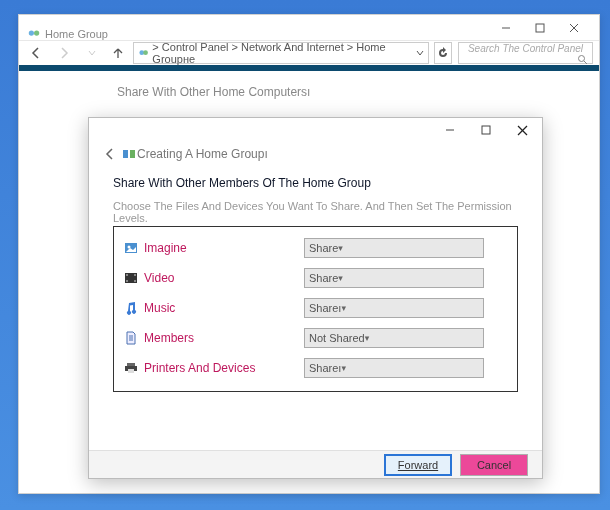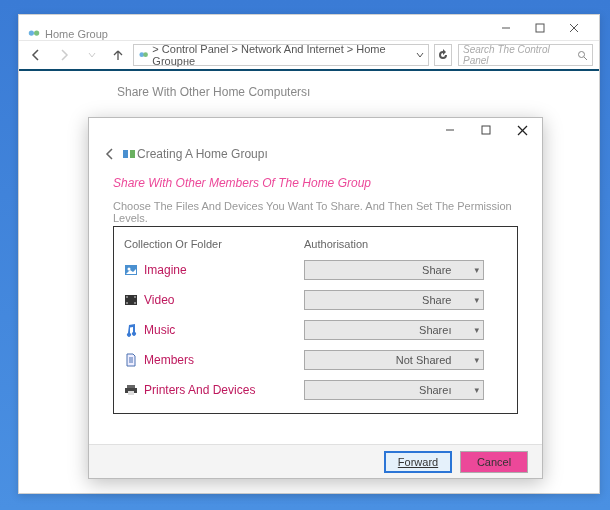--- a/index.html
+++ b/index.html
@@ -7,59 +7,59 @@
 
 .outer-window { position: absolute; left: 18px; top: 14px; width: 582px; height: 480px; background: #fff; border: 1px solid #d0d0d0; box-shadow: 0 2px 8px rgba(0,0,0,0.15); }
 
 .title-bar { height: 26px; display: flex; align-items: flex-end; padding: 0 8px; border-bottom: 1px solid #e8e8e8; }
 .title-bar .app-icon { width: 14px; height: 14px; margin-right: 4px; }
 .title-bar .title { font-size: 11px; color: #888; flex: 1; }
 .title-bar .win-controls { display: flex; gap: 0; }
 .title-bar .win-btn { width: 34px; height: 24px; display: flex; align-items: center; justify-content: center; color: #555; font-size: 13px; }
 .title-bar .win-btn svg { width: 10px; height: 10px; }
 
-.nav-bar { height: 30px; display: flex; align-items: center; padding: 0 6px; gap: 6px; border-bottom: 2px solid #0c4a6e; }
+.nav-bar { height: 30px; display: flex; align-items: center; padding: 0 6px; gap: 6px; border-bottom: 6px solid #0c4a6e; }
 .nav-arrow { width: 22px; height: 22px; display: flex; align-items: center; justify-content: center; color: #666; }
 .nav-arrow.disabled { color: #ccc; }
 .nav-up { width: 18px; display: flex; align-items: center; justify-content: center; color: #666; }
 .breadcrumb-box { flex: 1; height: 22px; border: 1px solid #ccc; display: flex; align-items: center; padding: 0 4px; font-size: 11px; color: #555; background: #fff; }
 .breadcrumb-box .bc-icon { width: 12px; height: 12px; margin-right: 3px; }
 .nav-dropdown, .nav-refresh { width: 18px; height: 22px; display: flex; align-items: center; justify-content: center; color: #555; border: 1px solid #ccc; border-left: none; }
 .nav-refresh { border-left: 1px solid #ccc; margin-left: -1px; }
-.search-box { width: 135px; height: 22px; border: 1px solid #ccc; display: flex; align-items: center; padding: 0 4px; font-size: 10px; color: #aaa; font-style: italic; }
+.search-box { width: 135px; height: 22px; border: 1px solid #ccc; display: flex; align-items: center; padding: 0 4px; font-size: 10px; color: #aaa; font-style: italic; flex-direction: column; }
 .search-box .srch-icon { margin-left: auto; }
 
 .outer-body { padding: 10px 20px; color: #777; }
 .outer-heading { font-size: 12px; color: #888; margin-left: 78px; margin-top: 4px; }
 
 .modal { position: absolute; left: 88px; top: 117px; width: 455px; height: 362px; background: #fff; border: 1px solid #bbb; box-shadow: 0 4px 18px rgba(0,0,0,0.25); }
 
 .modal-titlebar { height: 24px; display: flex; align-items: center; justify-content: flex-end; padding: 0 6px; gap: 8px; }
 .modal-titlebar .win-btn { width: 28px; height: 20px; display: flex; align-items: center; justify-content: center; color: #444; }
 
 .modal-header { display: flex; align-items: center; padding: 4px 14px 10px 14px; }
 .modal-header .back-arrow { color: #555; width: 18px; }
 .modal-header .hg-icon { width: 16px; height: 16px; }
 .modal-header .modal-title { font-size: 12px; color: #777; }
 
 .modal-body { padding: 4px 24px; }
-.modal-subtitle { font-size: 12px; color: #ec4899; margin-bottom: 10px; font-style: italic; }
+.modal-subtitle { font-size: 12px; color: #0f172a; margin-bottom: 10px; }
 .modal-desc { font-size: 11px; color: #999; margin-bottom: 2px; }
 
 .perm-table { border: 1px solid #333; padding: 6px 10px 8px 10px; }
 .perm-row { display: flex; align-items: center; height: 30px; }
 .perm-header { font-size: 11px; color: #666; border-bottom: none; height: 22px; }
 .perm-col-folder { width: 180px; display: flex; align-items: center; gap: 6px; }
 .perm-col-auth { flex: 1; }
 .perm-icon { width: 14px; height: 14px; display: inline-flex; }
 .perm-label { font-size: 12px; color: #be185d; }
-.perm-select { width: 180px; height: 20px; font-size: 11px; color: #555; background: #e8e8e8; border: 1px solid #aaa; padding: 0 4px; display: flex; align-items: center; justify-content: flex-end; gap: 23px; }
+.perm-select { width: 180px; height: 20px; font-size: 11px; color: #555; background: #e8e8e8; border: 1px solid #aaa; padding: 0 4px; display: flex; align-items: center; justify-content: flex-start; }
 .perm-select .chev { font-size: 9px; color: #666; }
 
-.modal-footer { position: absolute; bottom: 0; left: 0; right: 0; height: 34px; background: #f4f4f4; border-top: 1px solid #e0e0e0; display: flex; align-items: center; justify-content: flex-end; padding: 0 14px; gap: 8px; }
+.modal-footer { position: absolute; bottom: 0; left: 0; right: 0; height: 28px; background: #f4f4f4; border-top: 1px solid #e0e0e0; display: flex; align-items: center; justify-content: flex-end; padding: 0 14px; gap: 8px; }
 .btn { height: 22px; min-width: 68px; font-size: 11px; background: #ec4899; border: 1px solid #adadad; color: #333; display: flex; align-items: center; justify-content: center; padding: 0 10px; }
 .btn.primary { border: 2px solid #2b75d6; background: #e5f1fb; text-decoration: underline; }
 
 svg { display: block; }
 </style>
 </head>
 <body>
 
 <div class="outer-window">
   <div class="title-bar">
@@ -179,24 +179,20 @@
         </svg>
       </span>
     <span class="modal-title">Creating A Home Groupı</span>
   </div>
 
   <div class="modal-body">
     <div class="modal-subtitle">Share With Other Members Of The Home Group</div>
     <div class="modal-desc">Choose The Files And Devices You Want To Share. And Then Set The Permission Levels.</div>
 
     <div class="perm-table">
-      <div class="perm-row perm-header">
-        <div class="perm-col-folder">Collection Or Folder</div>
-        <div class="perm-col-auth">Authorisation</div>
-      </div>
 
       <div class="perm-row">
         <div class="perm-col-folder">
           <span class="perm-icon">
               <svg viewBox="0 0 14 14">
                 <rect x="1" y="2" width="12" height="10" fill="#4a90d0"></rect>
                 <circle cx="5" cy="6" r="1.5" fill="#fff"></circle>
                 <path d="M2 11 L6 7 L9 9 L12 6 L12 11 Z" fill="#fff"></path>
               </svg>
             </span>

